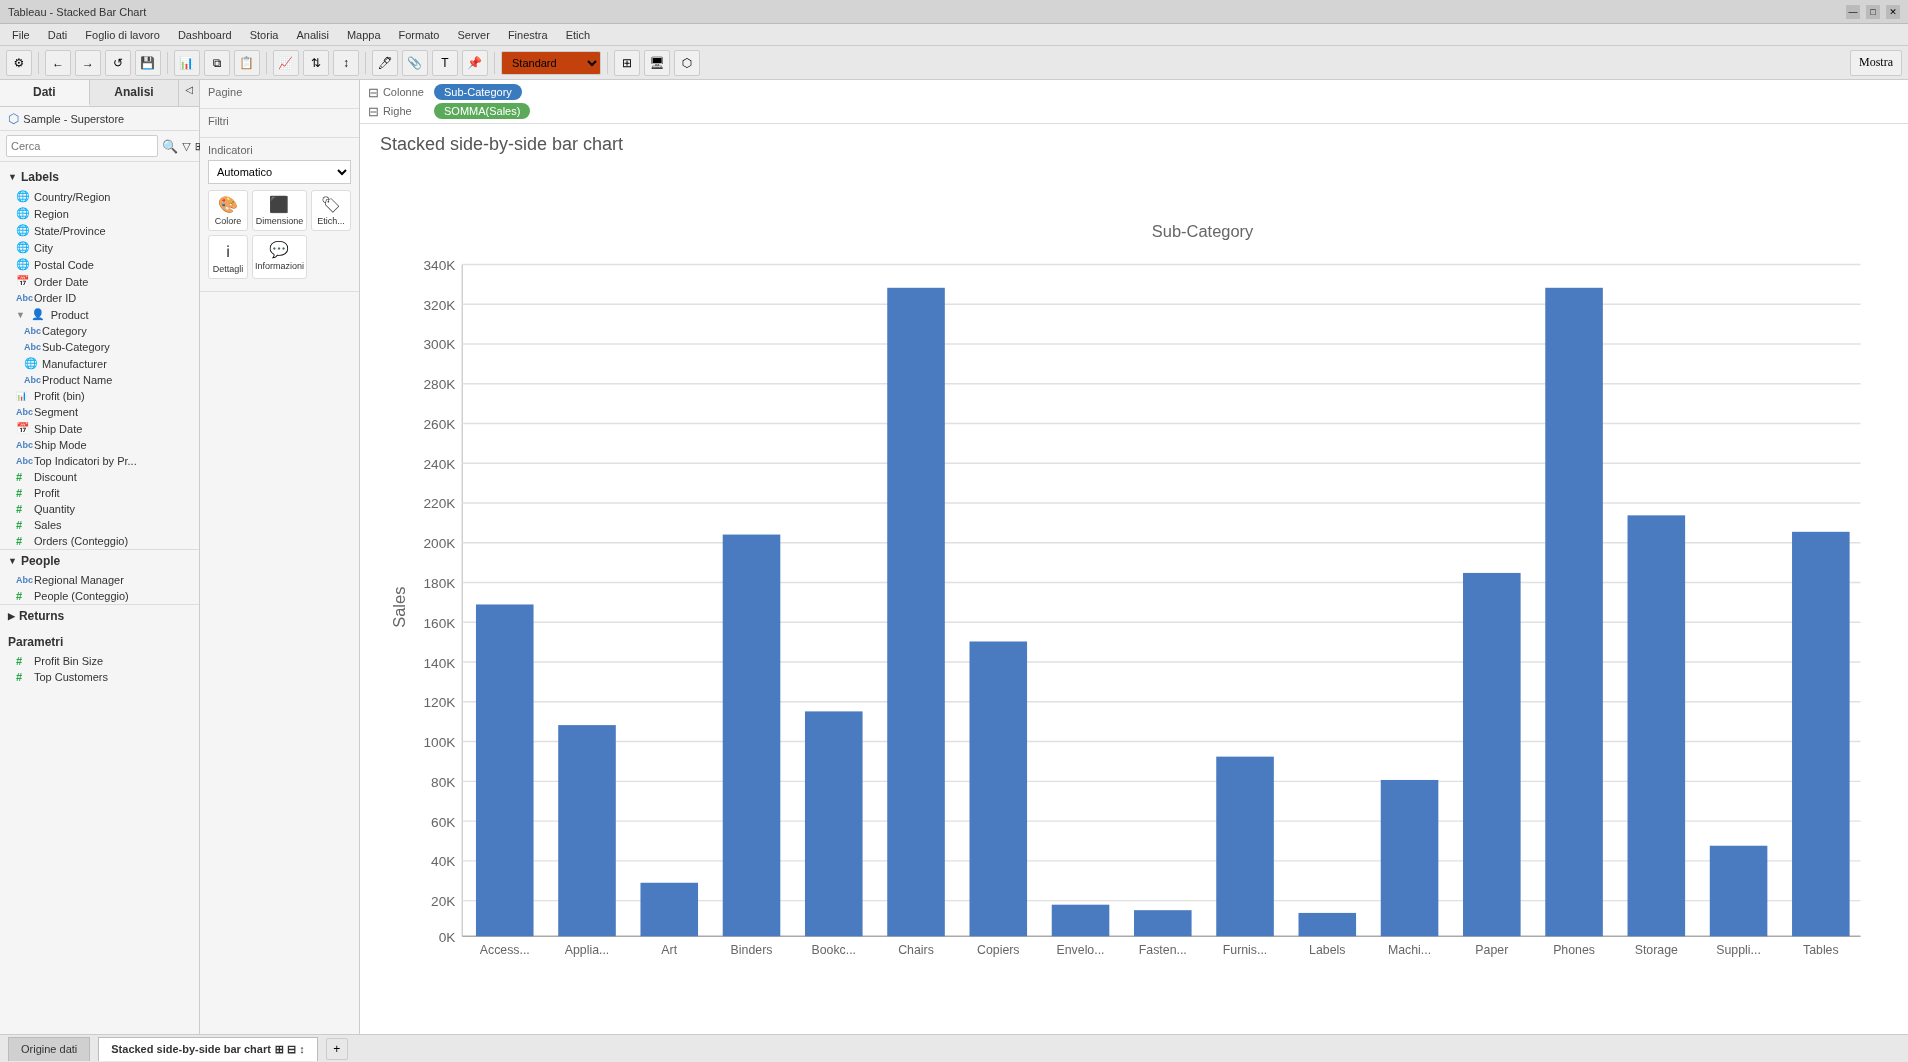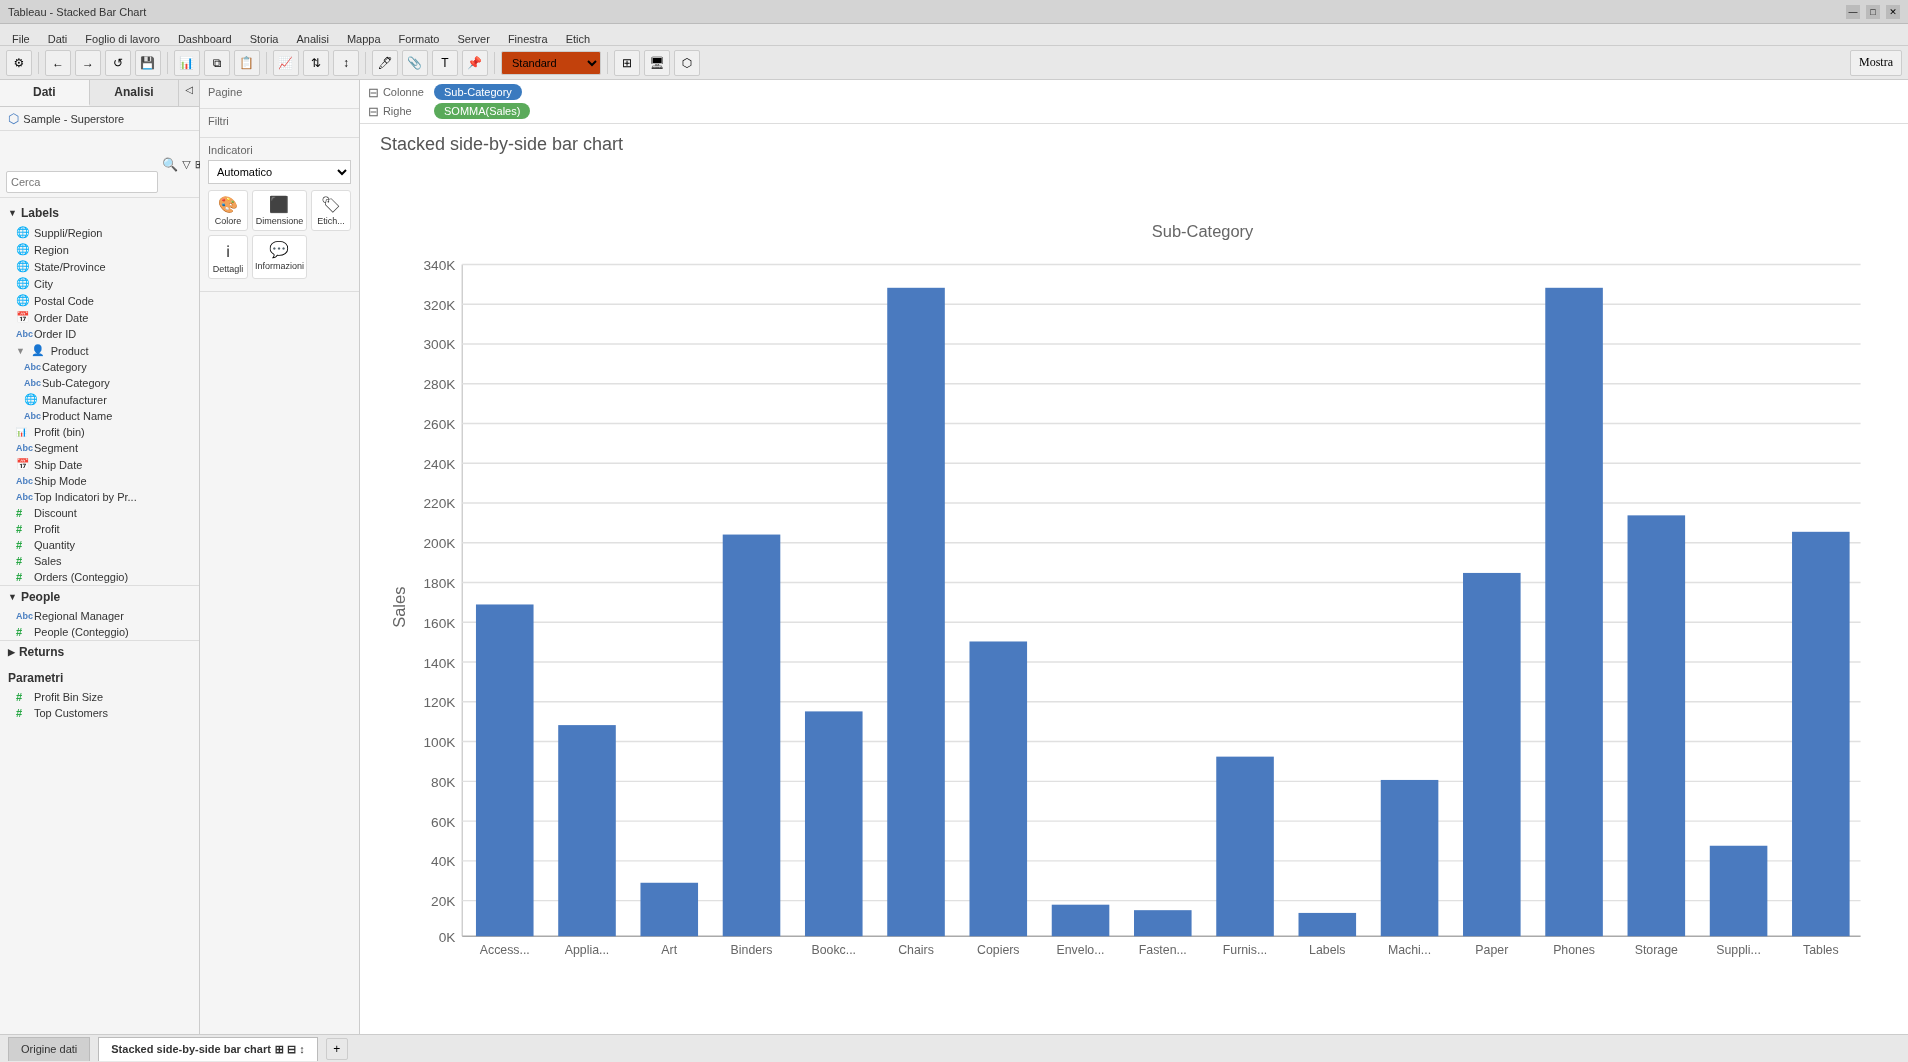--- a/index.html
+++ b/index.html
@@ -17,22 +17,22 @@
     }
     .title-bar-text { font-size: 11px; color: #333; }
     .title-bar-controls { display: flex; gap: 6px; }
     .title-bar-btn { width: 14px; height: 14px; background: #bbb; border: none; cursor: pointer; font-size: 9px; display: flex; align-items: center; justify-content: center; }
 
     
     .menu-bar {
       height: 22px;
       background: #e8e8e8;
       display: flex;
-      align-items: flex-start;
-      padding: 7px 4px;
+      align-items: center;
+      padding: 0 4px;
       border-bottom: 1px solid #ccc;
       gap: 2px;
     }
     .menu-item { padding: 2px 8px; font-size: 11px; cursor: pointer; border-radius: 2px; }
 
     
     .toolbar {
       height: 34px;
       background: #e8e8e8;
       display: flex;
@@ -102,21 +102,20 @@
       border-bottom: 1px solid #ddd;
       gap: 4px;
     }
     .search-input {
       flex: 1;
       height: 22px;
       border: 1px solid #ccc;
       padding: 0 4px;
       font-size: 11px;
       border-radius: 2px;
-      margin-top: 36px;
     }
     .search-icon-btn { cursor: pointer; font-size: 13px; color: #666; }
 
     .data-list { overflow-y: auto; flex: 1; padding: 4px 0; }
     .section-header { font-weight: bold; padding: 4px 8px; font-size: 12px; cursor: pointer; display: flex; align-items: center; gap: 4px; }
     .section-header .arrow { font-size: 9px; }
     .data-item {
       display: flex;
       align-items: center;
       padding: 2px 8px 2px 16px;
@@ -314,21 +313,21 @@
 
     <div class="data-list">
 
       <div class="section-header">
         <span class="arrow">▼</span>
         <span>Labels</span>
       </div>
 
       <div class="data-item">
         <span class="icon icon-globe">🌐</span>
-        <span>Suppli/Region</span>
+        <span>Country/Region</span>
       </div>
       <div class="data-item">
         <span class="icon icon-globe">🌐</span>
         <span>Region</span>
       </div>
       <div class="data-item">
         <span class="icon icon-globe">🌐</span>
         <span>State/Province</span>
       </div>
       <div class="data-item">

